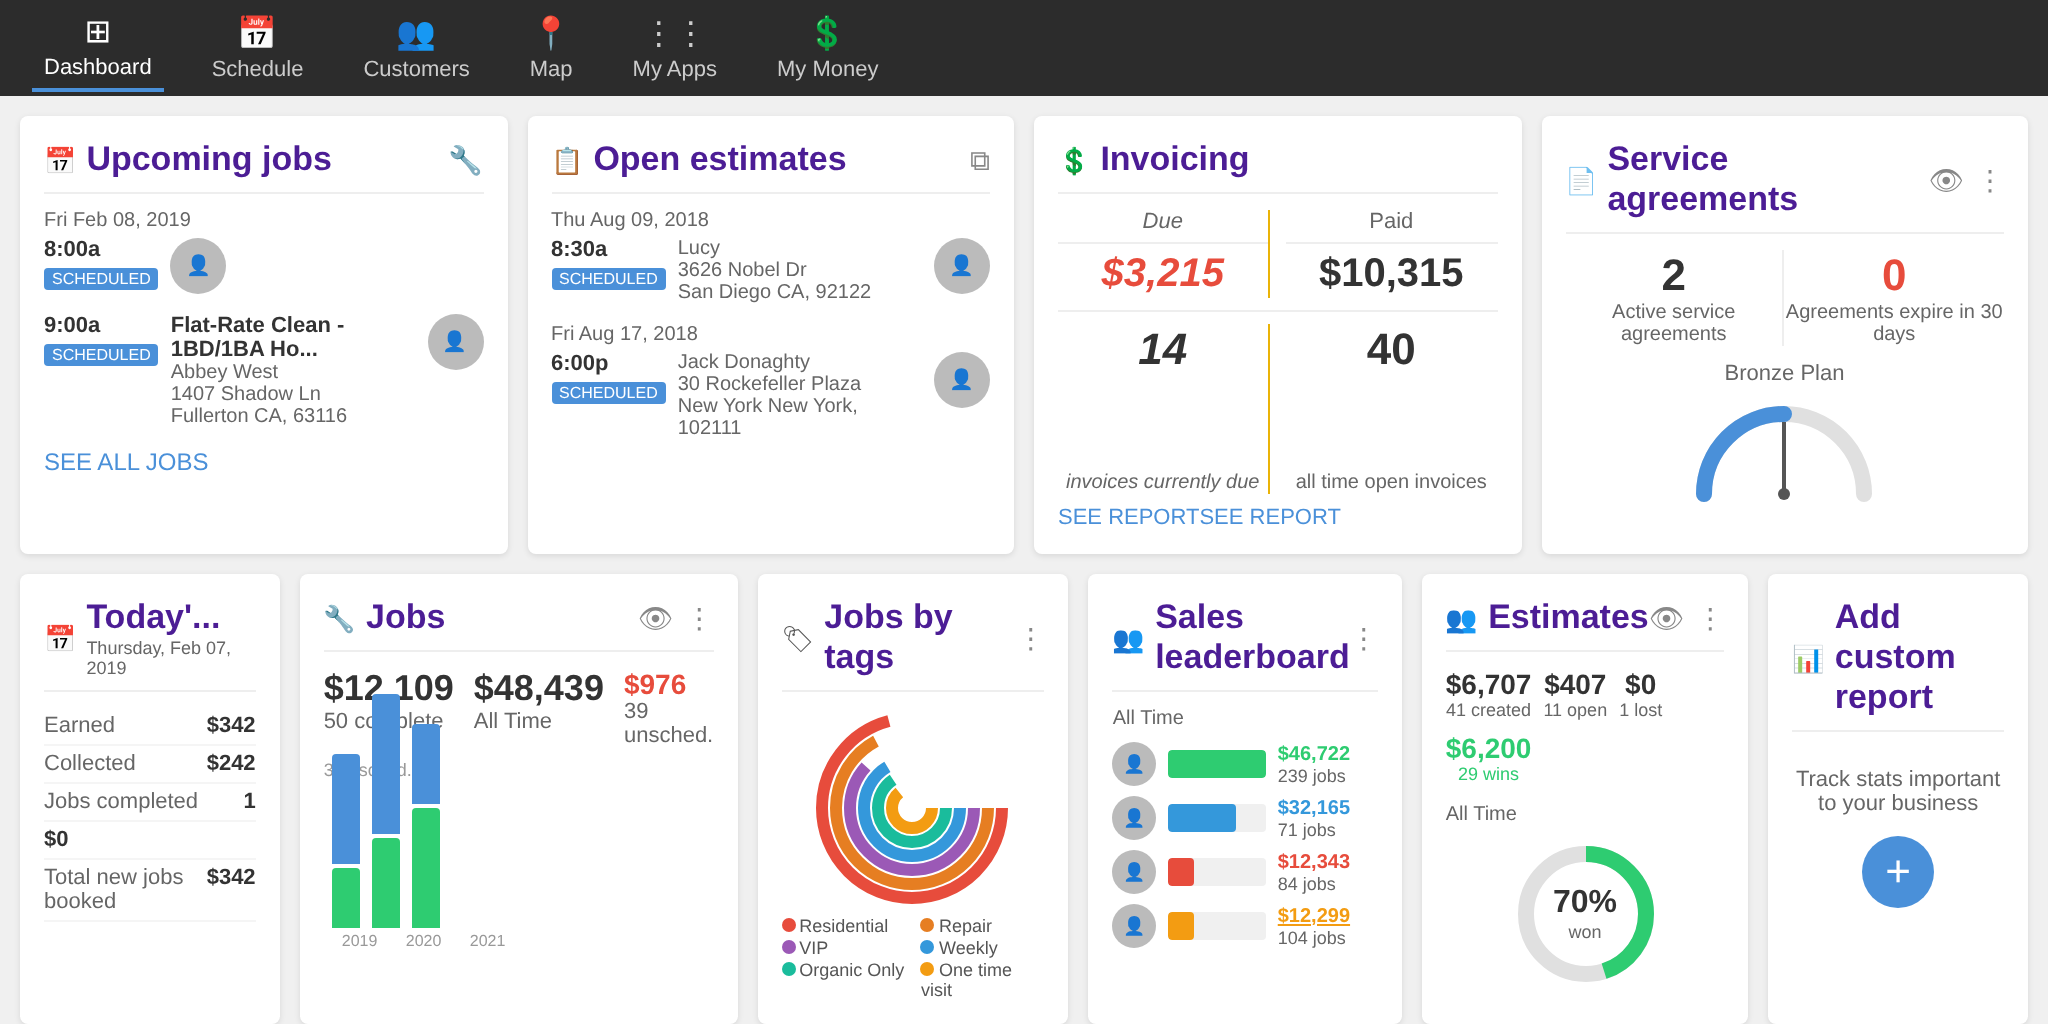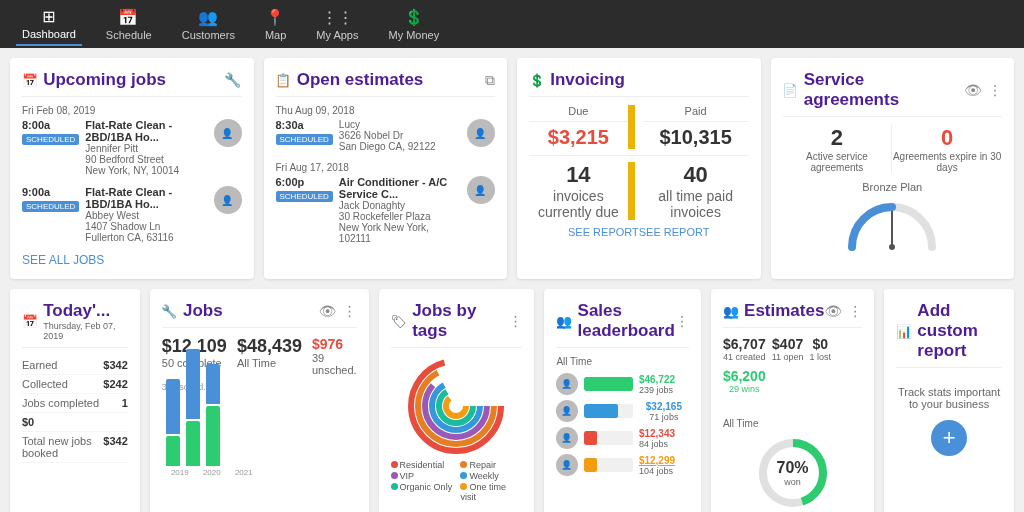--- a/index.html
+++ b/index.html
@@ -94,22 +94,22 @@
       margin-top: 6px;
       display: block;
     }
 
     
     .inv-grid { display: grid; grid-template-columns: 1fr 1fr; text-align: center; gap: 8px; }
     .inv-label { font-size: 11px; color: #666; border-bottom: 1px solid #eee; padding-bottom: 4px; margin-bottom: 4px; }
     .inv-amount-red { font-size: 20px; font-weight: bold; color: #e74c3c; }
     .inv-amount { font-size: 20px; font-weight: bold; color: #333; }
     .inv-count { font-size: 22px; font-weight: bold; color: #333; }
-    .inv-sub { font-size: 14px; color: #666; }
-    .inv-sep { border-right: 7px solid #eab308; }
+    .inv-sub { font-size: 10px; color: #666; margin-top: 48px; }
+    .inv-sep { border-right: 1px solid #eab308; font-style: italic; }
     .see-report { color: #4a90d9; font-size: 11px; cursor: pointer; text-align: center; margin-top: 6px; display: block; }
 
     
     .sa-grid { display: grid; grid-template-columns: 1fr 1fr; text-align: center; margin-bottom: 8px; }
     .sa-num { font-size: 22px; font-weight: bold; color: #333; }
     .sa-num-red { font-size: 22px; font-weight: bold; color: #e74c3c; }
     .sa-label { font-size: 10px; color: #666; }
     .plan-label { text-align: center; font-size: 11px; color: #666; margin-bottom: 4px; }
 
     
@@ -191,26 +191,20 @@
           <span>🔧</span>
         </div>
       </div>
       <div class="job-entry">
         <div class="job-date">Fri Feb 08, 2019</div>
         <div class="job-row">
           <div>
             <div class="job-time">8:00a</div>
             <span class="badge-scheduled">SCHEDULED</span>
           </div>
-          <div class="job-details">
-            <div class="job-name">Flat-Rate Clean - 2BD/1BA Ho...</div>
-            <div class="job-person">Jennifer Pitt</div>
-            <div class="job-address">90 Bedford Street</div>
-            <div class="job-address">New York, NY, 10014</div>
-          </div>
           <div class="avatar-circle">👤</div>
         </div>
       </div>
       <div class="job-entry">
         <div class="job-row">
           <div>
             <div class="job-time">9:00a</div>
             <span class="badge-scheduled">SCHEDULED</span>
           </div>
           <div class="job-details">
@@ -249,21 +243,20 @@
         </div>
       </div>
       <div class="job-entry">
         <div class="job-date">Fri Aug 17, 2018</div>
         <div class="job-row">
           <div>
             <div class="job-time">6:00p</div>
             <span class="badge-scheduled">SCHEDULED</span>
           </div>
           <div class="job-details">
-            <div class="job-name">Air Conditioner - A/C Service C...</div>
             <div class="job-person">Jack Donaghty</div>
             <div class="job-address">30 Rockefeller Plaza</div>
             <div class="job-address">New York New York, 102111</div>
           </div>
           <div class="avatar-circle">👤</div>
         </div>
       </div>
     </div>
 
     <div class="card">
@@ -282,24 +275,24 @@
         </div>
       </div>
       <div class="inv-divider"></div>
       <div class="inv-grid">
         <div class="inv-sep">
           <div class="inv-count">14</div>
           <div class="inv-sub">invoices currently due</div>
         </div>
         <div>
           <div class="inv-count">40</div>
-          <div class="inv-sub">all time paid invoices</div>
-        </div>
-      </div>
-      <div style="display:flex; justify-content:center;">
+          <div class="inv-sub">all time open invoices</div>
+        </div>
+      </div>
+      <div style="display:flex; justify-content:flex-start;">
         <span class="see-report">SEE REPORT</span>
         <span class="see-report">SEE REPORT</span>
       </div>
     </div>
 
     <div class="card">
       <div class="card-header">
         <span class="header-icon">📄</span>
         <span class="card-title">Service agreements</span>
         <div class="card-icons">
@@ -458,21 +451,21 @@
     <div style="min-width:50px;">
       <div class="leader-amount" style="color:#2ecc71;">$46,722</div>
       <div class="leader-jobs">239 jobs</div>
     </div>
   </div>
           <div class="leader-row">
     <div class="avatar-circle" style="width:22px;height:22px;font-size:9px;">👤</div>
     <div class="leader-bar-wrap">
       <div class="leader-bar" style="width:69%;background:#3498db;"></div>
     </div>
-    <div style="min-width:50px;text-align:center;">
+    <div style="min-width:50px;">
       <div class="leader-amount" style="color:#3498db;">$32,165</div>
       <div class="leader-jobs">71 jobs</div>
     </div>
   </div>
           <div class="leader-row">
     <div class="avatar-circle" style="width:22px;height:22px;font-size:9px;">👤</div>
     <div class="leader-bar-wrap">
       <div class="leader-bar" style="width:26%;background:#e74c3c;"></div>
     </div>
     <div style="min-width:50px;">
@@ -495,21 +488,21 @@
 
     <div class="card">
       <div class="card-header">
         <span class="header-icon">👥</span>
         <span class="card-title">Estimates</span>
         <div class="card-icons">
           <span>👁</span>
           <span>⋮</span>
         </div>
       </div>
-      <div style="display:flex;gap:6px;margin-bottom:24px;flex-wrap:wrap;">
+      <div style="display:flex;gap:6px;margin-bottom:10px;flex-wrap:wrap;">
         <div class="est-item">
           <div class="est-num">$6,707</div>
           <div class="est-label">41 created</div>
         </div>
         <div class="est-item">
           <div class="est-num">$407</div>
           <div class="est-label">11 open</div>
         </div>
         <div class="est-item">
           <div class="est-num">$0</div>

